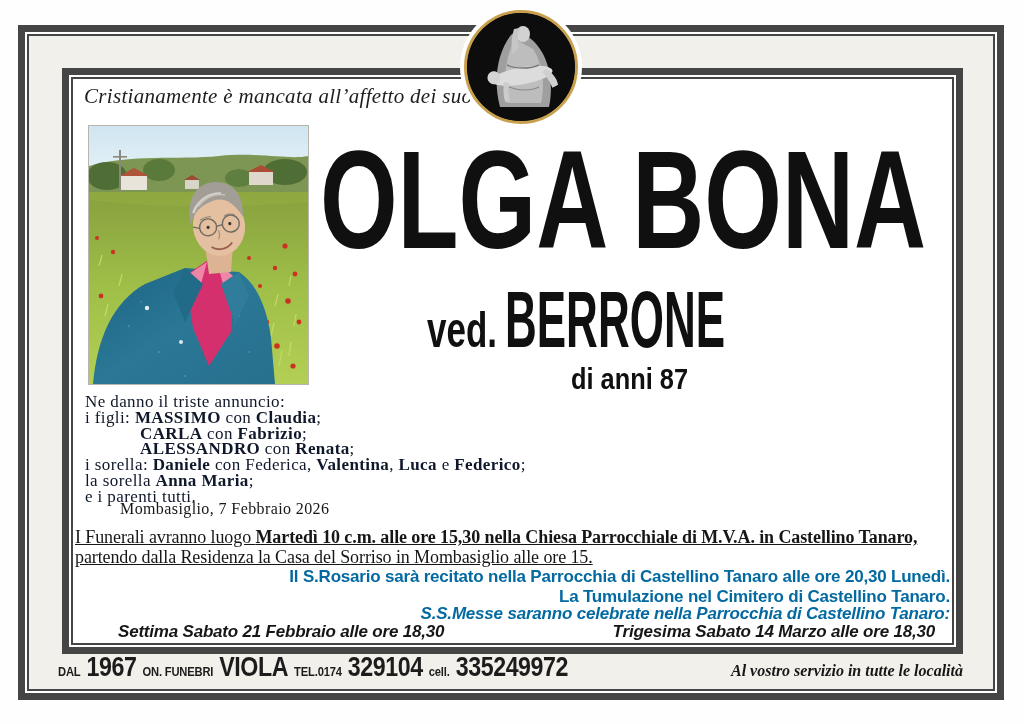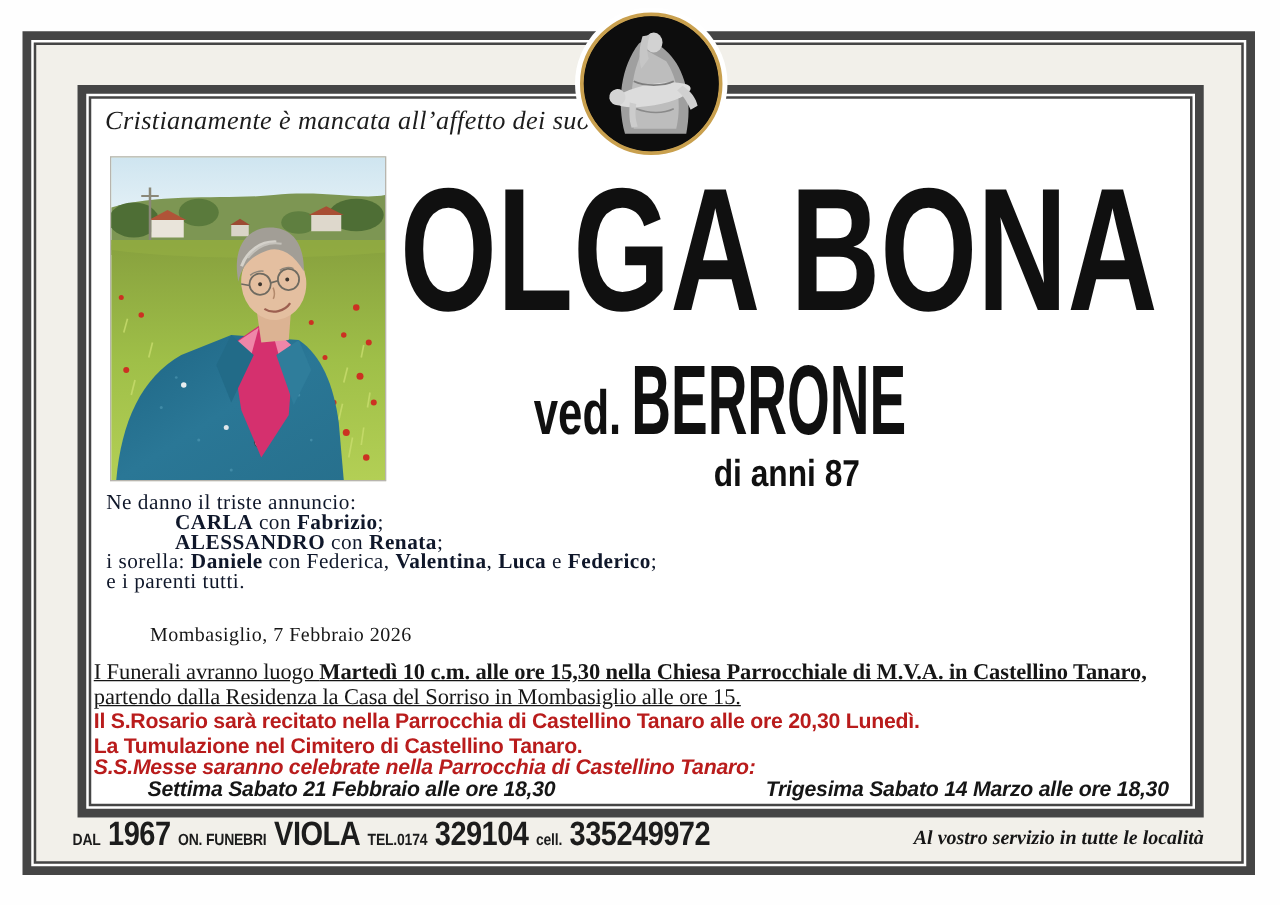--- a/index.html
+++ b/index.html
@@ -37,22 +37,22 @@
   
   .announce{left:85px;top:394px;font-size:17px;line-height:15.8px;letter-spacing:.4px;color:#0f172a;}
   .announce .row{white-space:nowrap;}
   .announce .ind{padding-left:55px;}
   .seg-b{font-weight:bold;}
   .dateline{left:120px;top:500px;font-size:16px;font-weight:normal;letter-spacing:.4px;}
 
   
   .funeral{left:75px;top:527px;font-size:18px;line-height:20px;letter-spacing:-.1px;white-space:nowrap;
            font-family:"Liberation Serif",serif;text-decoration:underline;}
-  .sansline{left:75px;width:875px;text-align:left;font-family:"Liberation Sans",sans-serif;
-            font-weight:bold;font-size:17px;color:#b91c1c;letter-spacing:-.2px;white-space:nowrap;}
+  .sansline{left:75px;width:875px;text-align:right;font-family:"Liberation Sans",sans-serif;
+            font-weight:bold;font-size:17px;color:#0369a1;letter-spacing:-.2px;white-space:nowrap;}
   .rosario{top:567px;}
   .tumulazione{top:587px;}
   .messe{top:604px;font-style:italic;}
   .masses-row{left:75px;top:622px;width:875px;display:flex;justify-content:space-between;
               padding:0;box-sizing:border-box;font-family:"Liberation Sans",sans-serif;
               font-weight:bold;font-style:italic;font-size:17px;letter-spacing:-.2px;}
   .masses-row .left{margin-left:43px;}
   .masses-row .right{margin-right:15px;margin-left:14px;}
 
   
@@ -217,23 +217,25 @@
   <svg class="content widow-svg" width="300" height="68" viewBox="0 0 300 68">
     <text x="0" y="64" font-size="50" textLength="70" lengthAdjust="spacingAndGlyphs">ved.</text>
     <text x="78" y="64" font-size="79" textLength="220" lengthAdjust="spacingAndGlyphs">BERRONE</text>
   </svg>
   <svg class="content age-svg" width="120" height="32" viewBox="0 0 120 32">
     <text x="1" y="27" font-size="30" textLength="117" lengthAdjust="spacingAndGlyphs">di anni 87</text>
   </svg>
 
   <div class="content announce">
     <div class="row"><span>Ne danno il triste annuncio:</span></div>
+    <div class="row"><span>i figli: </span><span class="seg-b">MASSIMO</span><span> con </span><span class="seg-b">Claudia</span><span>;</span></div>
     <div class="row ind"><span class="seg-b">CARLA</span><span> con </span><span class="seg-b">Fabrizio</span><span>;</span></div>
     <div class="row ind"><span class="seg-b">ALESSANDRO</span><span> con </span><span class="seg-b">Renata</span><span>;</span></div>
     <div class="row"><span>i sorella: </span><span class="seg-b">Daniele</span><span> con Federica, </span><span class="seg-b">Valentina</span><span>, </span><span class="seg-b">Luca</span><span> e </span><span class="seg-b">Federico</span><span>;</span></div>
+    <div class="row"><span>la sorella </span><span class="seg-b">Anna Maria</span><span>;</span></div>
     <div class="row"><span>e i parenti tutti.</span></div>
   </div>
   <div class="content dateline">Mombasiglio, 7 Febbraio 2026</div>
 
   <div class="content funeral">
     <div><span>I Funerali avranno luogo </span><span class="seg-b">Martedì 10 c.m. alle ore 15,30 nella Chiesa Parrocchiale di M.V.A. in Castellino Tanaro,</span></div>
     <div>partendo dalla Residenza la Casa del Sorriso in Mombasiglio alle ore 15.</div>
   </div>
   <div class="content sansline rosario">Il S.Rosario sarà recitato nella Parrocchia di Castellino Tanaro alle ore 20,30 Lunedì.</div>
   <div class="content sansline tumulazione">La Tumulazione nel Cimitero di Castellino Tanaro.</div>

